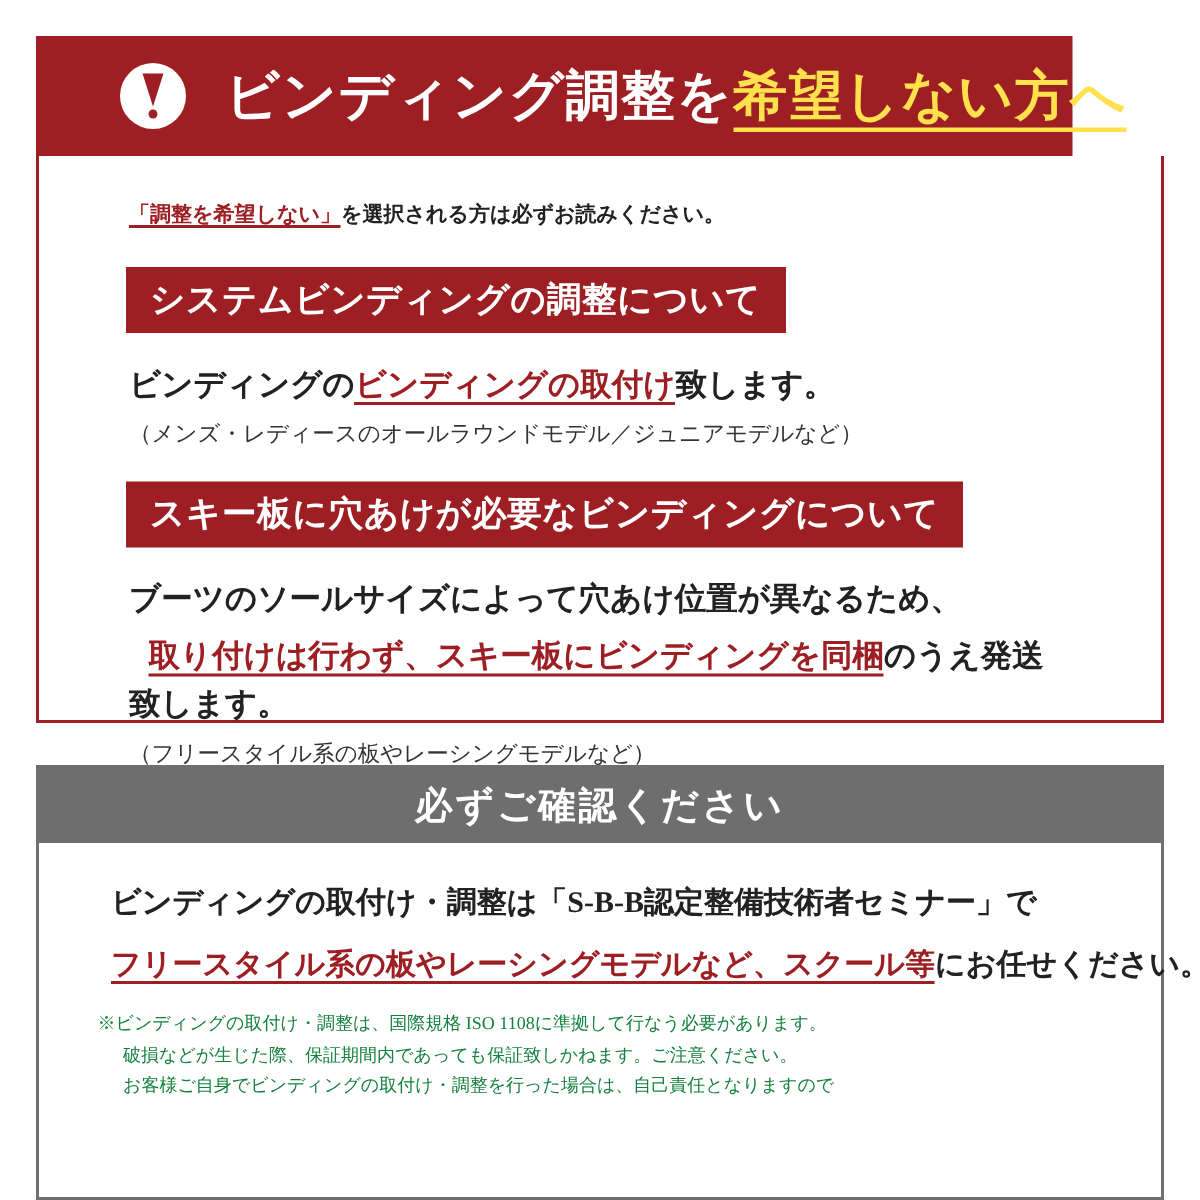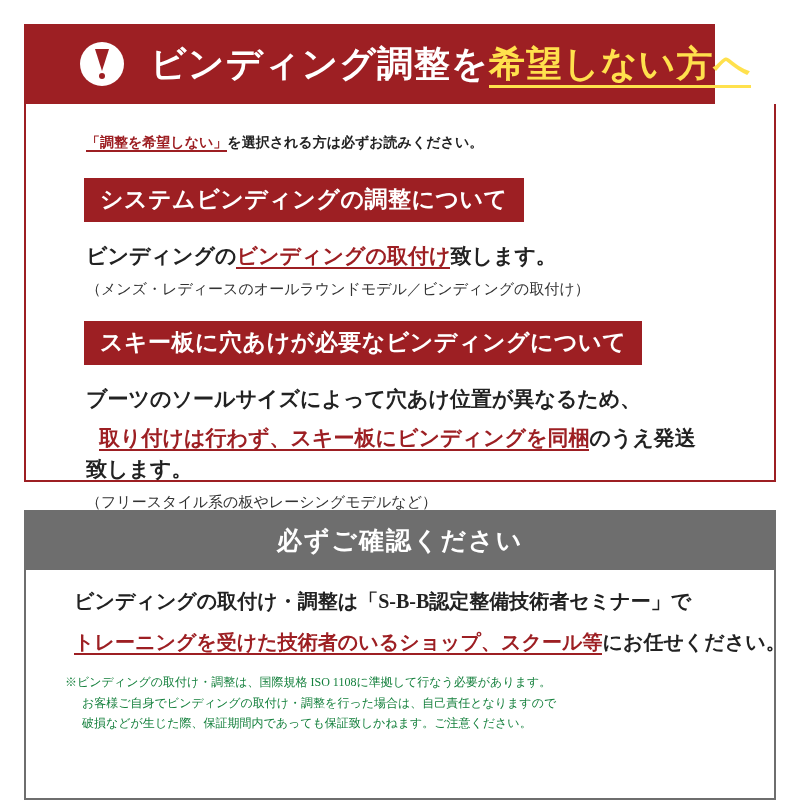--- a/index.html
+++ b/index.html
@@ -118,21 +118,21 @@
     white-space: normal;
     line-height: 1.45;
     margin-top: 10px;
     margin-left: 37px;
   }
 
   
   .gray-banner {
     position: absolute;
     left: 24px; top: 510px;
-    width: 752px; height: 60px;
+    width: 752px; height: 52px;
     background: #6e6e6e;
     display: flex;
     align-items: center;
     justify-content: center;
   }
   .gray-banner span {
     color: #ffffff;
     font-size: 25px;
     font-weight: bold;
     letter-spacing: 2px;
@@ -195,21 +195,21 @@
     <div class="lead">
       <span class="ul-red">「調整を希望しない」</span><span>を選択される方は必ずお読みください。</span>
     </div>
 
     <div class="sub-head">システムビンディングの調整について</div>
 
     <div class="body-line">
       <span>ビンディングの</span><span class="ul-red">ビンディングの取付け</span><span>致します。</span>
     </div>
 
-    <div class="note">（メンズ・レディースのオールラウンドモデル／ビンディングの取付け）</div>
+    <div class="note">（メンズ・レディースのオールラウンドモデル／ジュニアモデルなど）</div>
 
     <div class="sub-head">スキー板に穴あけが必要なビンディングについて</div>
 
     <div class="body-line">ブーツのソールサイズによって穴あけ位置が異なるため、</div>
 
     <div class="body-line two">
       <span class="ul-red">取り付けは行わず、スキー板にビンディングを同梱</span><span>のうえ発送</span>
     </div>
 
     <div class="body-line" style="margin-top:2px">致します。</div>
@@ -217,22 +217,22 @@
     <div class="note">（フリースタイル系の板やレーシングモデルなど）</div>
   </div>
 
   <div class="gray-banner">
     <span>必ずご確認ください</span>
   </div>
 
   <div class="bottom-box">
     <div class="b-line1">ビンディングの取付け・調整は「S-B-B認定整備技術者セミナー」で</div>
     <div class="b-line2">
-      <span class="ul-red">トレーニングを受けた技術者のいるショップ、スクール等</span><span>にお任せください。</span>
+      <span class="ul-red">フリースタイル系の板やレーシングモデルなど、スクール等</span><span>にお任せください。</span>
     </div>
     <div class="small-block">
       <div>※ビンディングの取付け・調整は、国際規格 ISO 1108に準拠して行なう必要があります。</div>
+      <div class="indent">破損などが生じた際、保証期間内であっても保証致しかねます。ご注意ください。</div>
       <div class="indent">お客様ご自身でビンディングの取付け・調整を行った場合は、自己責任となりますので</div>
-      <div class="indent">破損などが生じた際、保証期間内であっても保証致しかねます。ご注意ください。</div>
     </div>
   </div>
 
 </div>
 
 </body></html>

